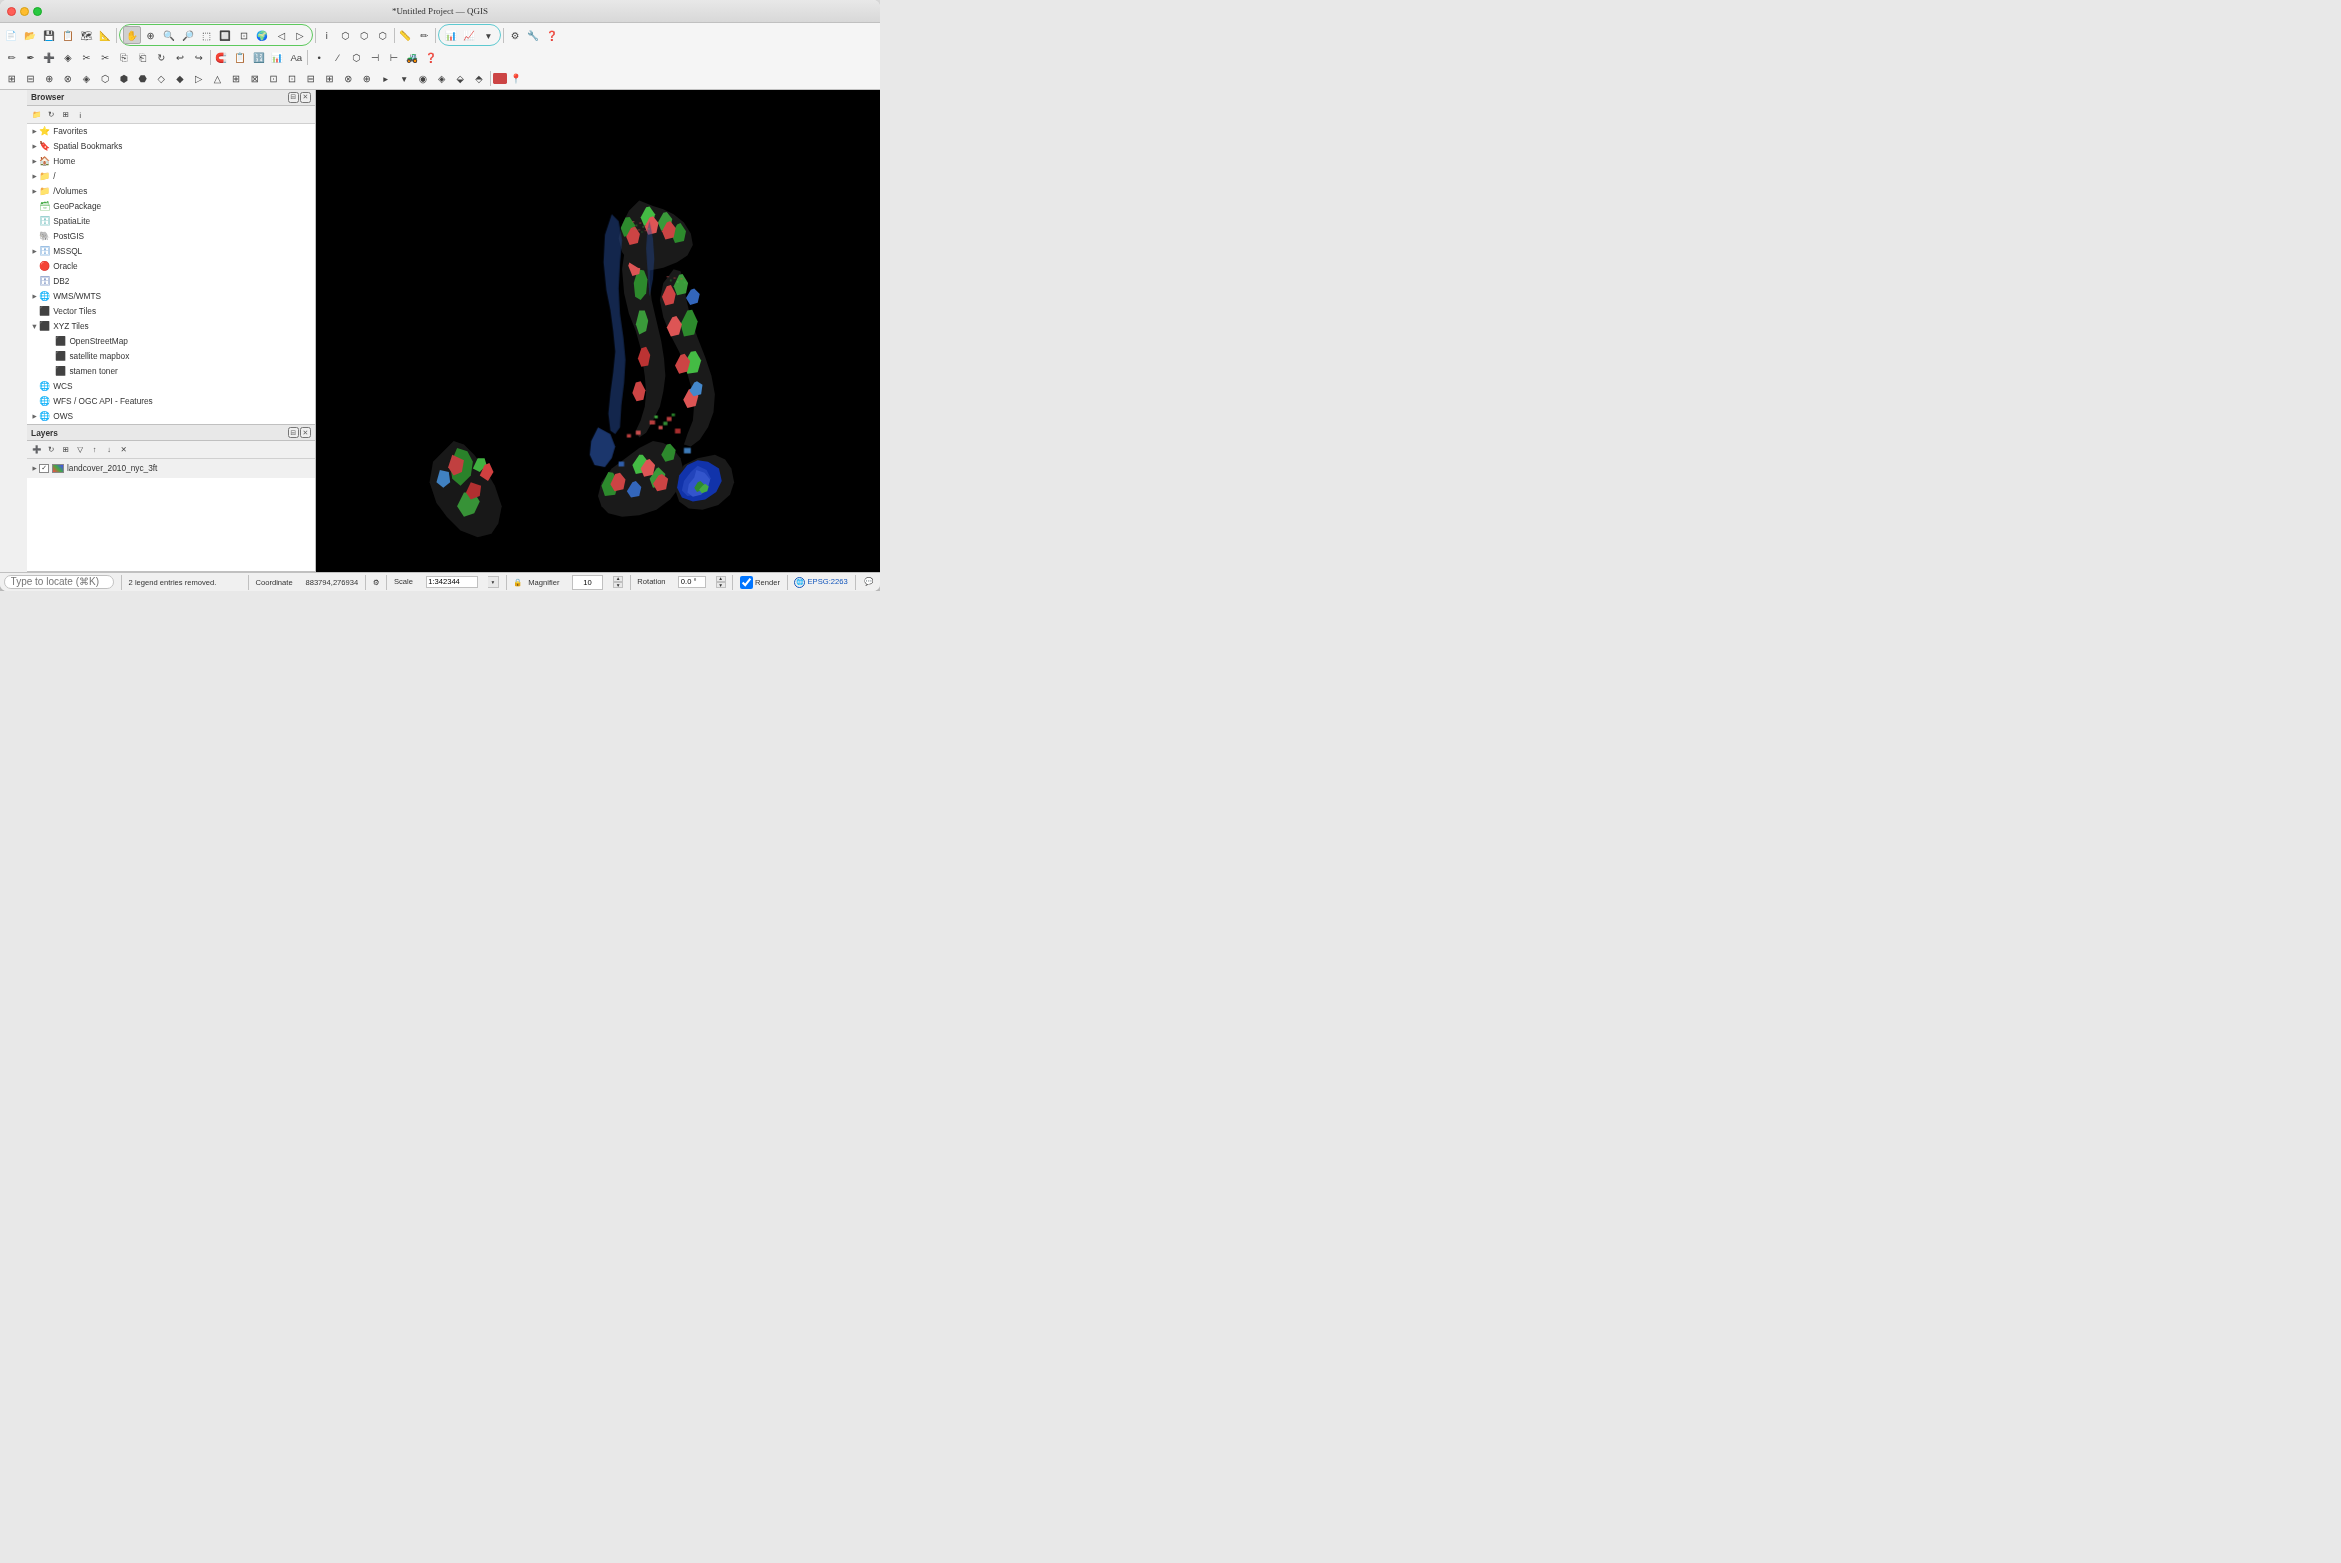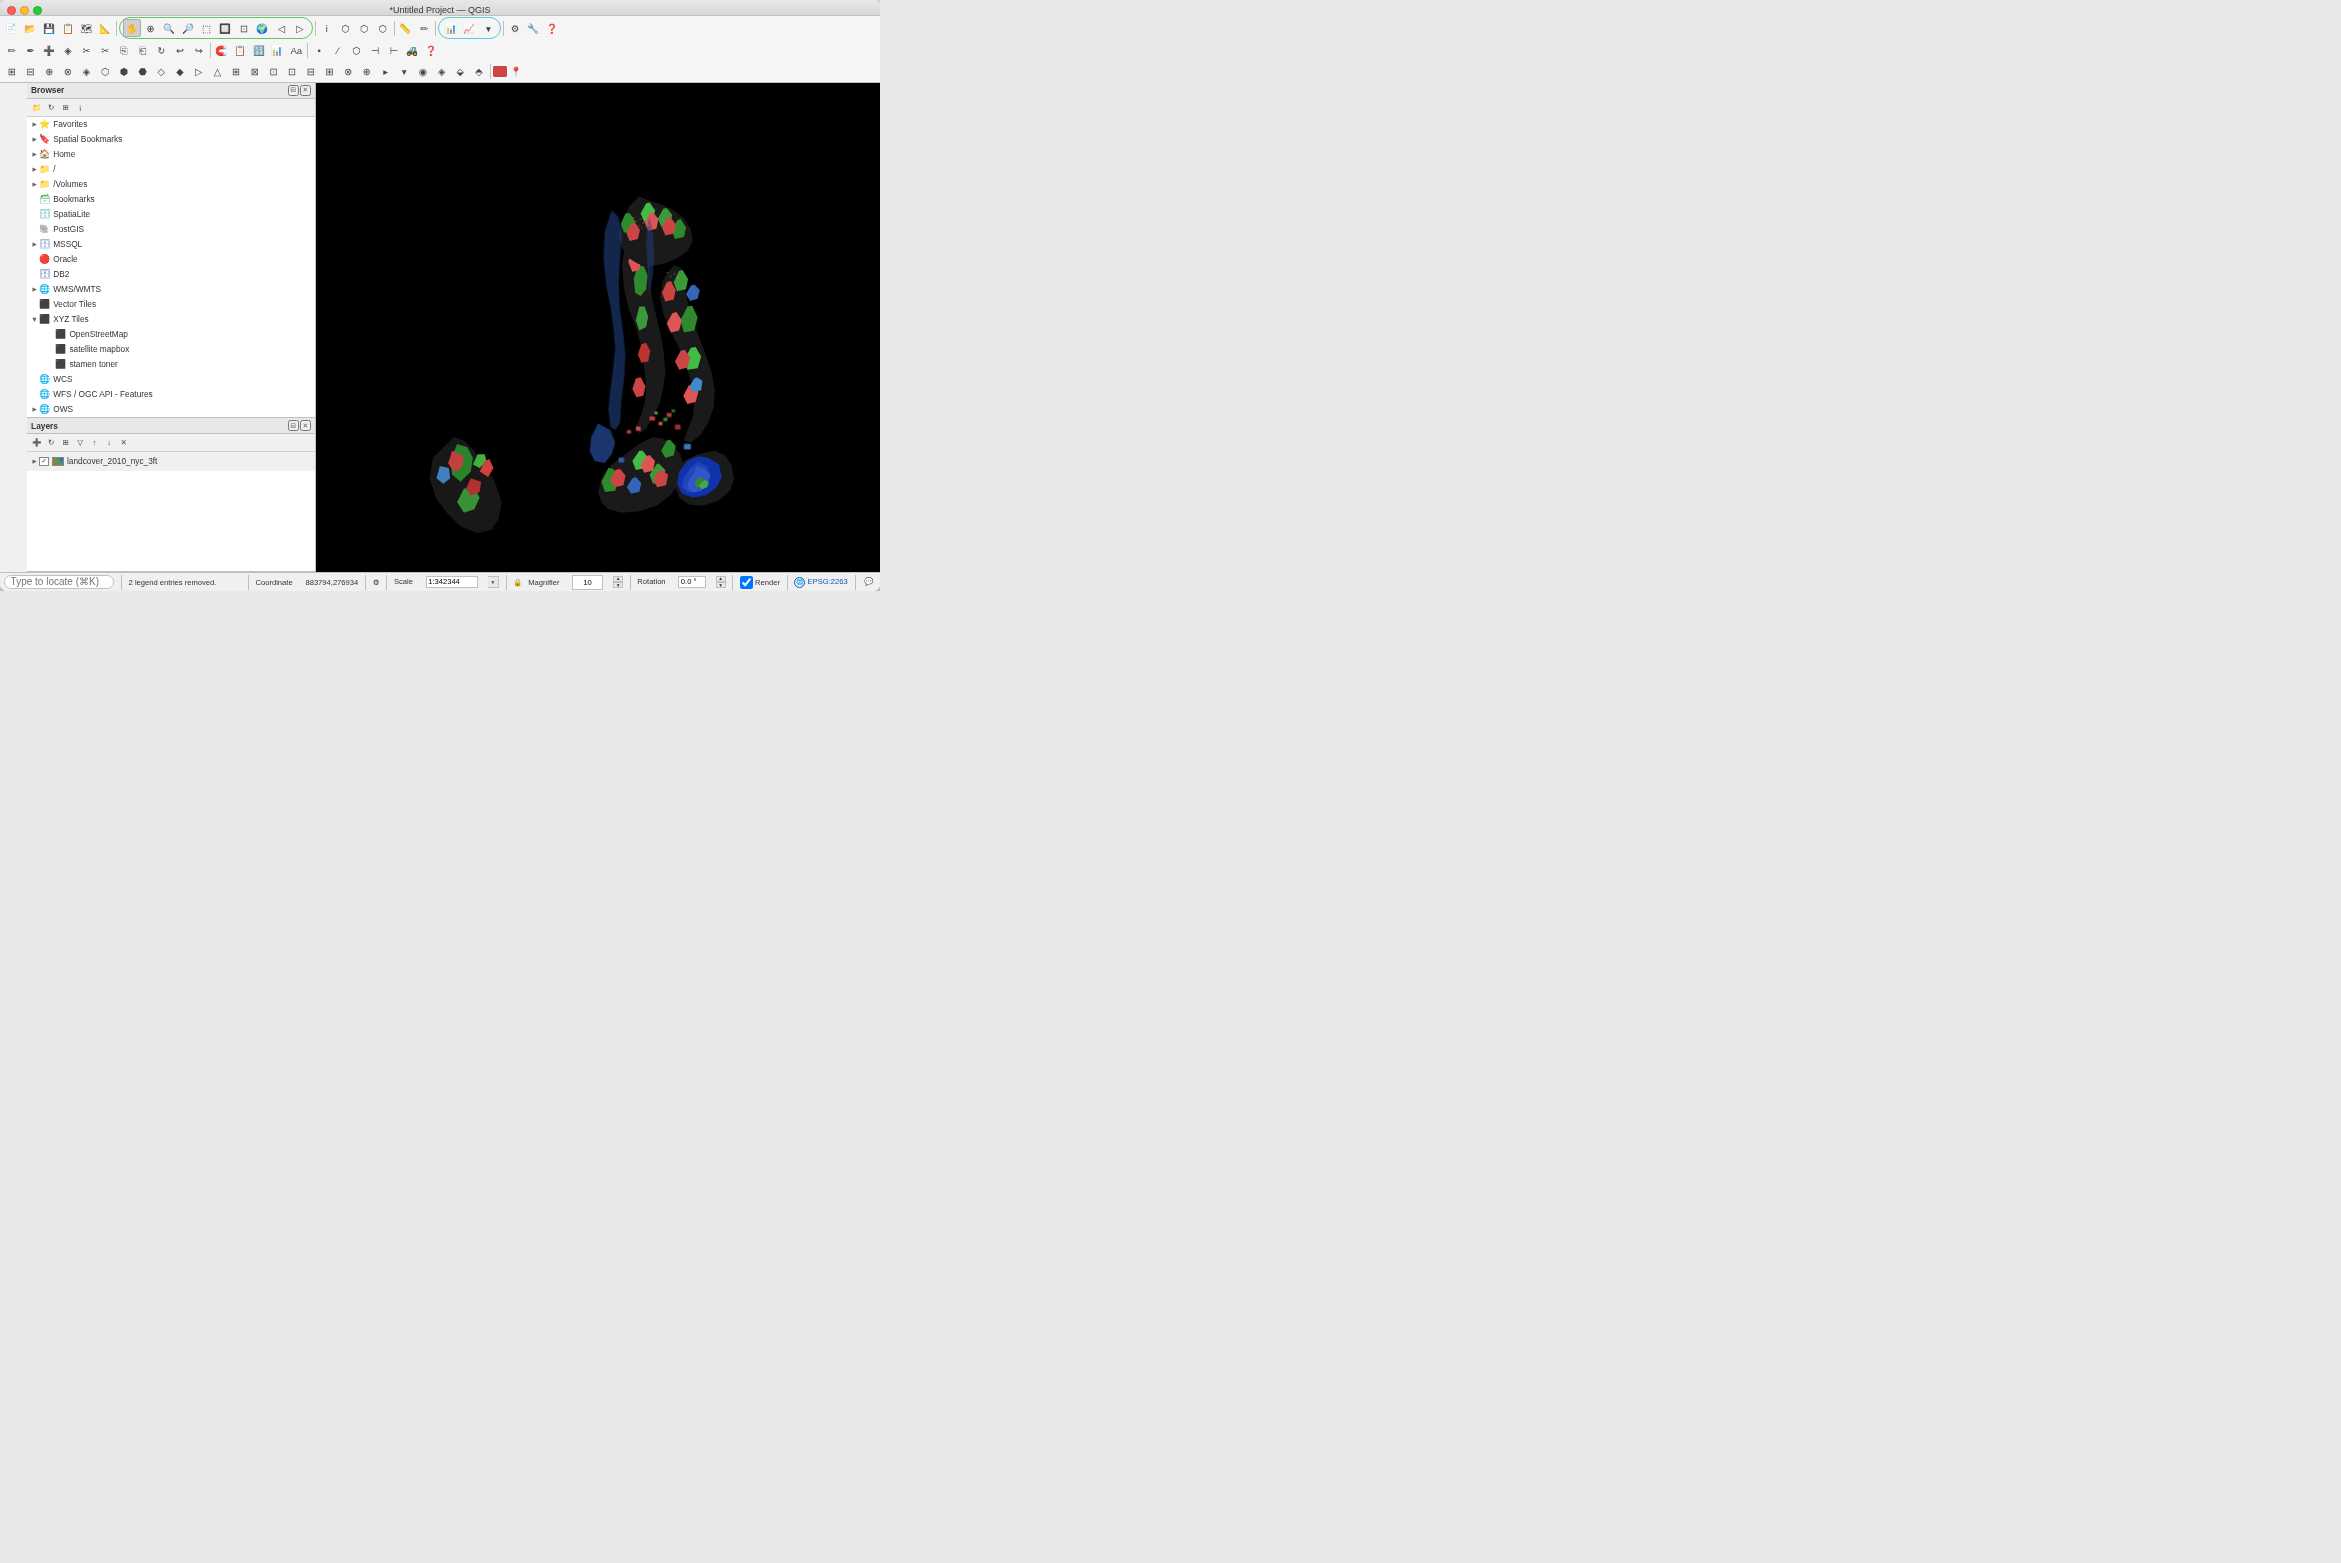--- a/index.html
+++ b/index.html
@@ -19,27 +19,28 @@
       background: #f0f0f0;
       border-radius: 6.9px;
       box-shadow: 0 13.8px 41px rgba(0,0,0,0.5);
       display: flex;
       flex-direction: column;
       overflow: hidden;
     }
 
     .title-bar {
       background: linear-gradient(to bottom, #e8e8e8, #d8d8d8);
-      height: 16px;
-      display: flex;
-      align-items: flex-end;
+      height: 23px;
+      display: flex;
+      align-items: center;
       padding: 0 6.9px;
       border-bottom: 0.7px solid #c0c0c0;
       position: relative;
       flex-shrink: 0;
+      font-family: Liberation Serif, serif;
     }
 
     .traffic-lights {
       display: flex;
       gap: 4.1px;
       align-items: center;
     }
 
     .traffic-light {
       width: 9px;
@@ -596,21 +597,21 @@
 
           <div class="tree-item">
             <div class="tree-arrow">▶</div>
             <div class="tree-icon icon-folder">📁</div>
             <span>/Volumes</span>
           </div>
 
           <div class="tree-item">
             <div class="tree-arrow" style="visibility:hidden">▶</div>
             <div class="tree-icon icon-db-green">🗃</div>
-            <span>Bookmarks</span>
+            <span>GeoPackage</span>
           </div>
 
           <div class="tree-item">
             <div class="tree-arrow" style="visibility:hidden">▶</div>
             <div class="tree-icon icon-db-teal">🗄</div>
             <span>SpatiaLite</span>
           </div>
 
           <div class="tree-item">
             <div class="tree-arrow" style="visibility:hidden">▶</div>

